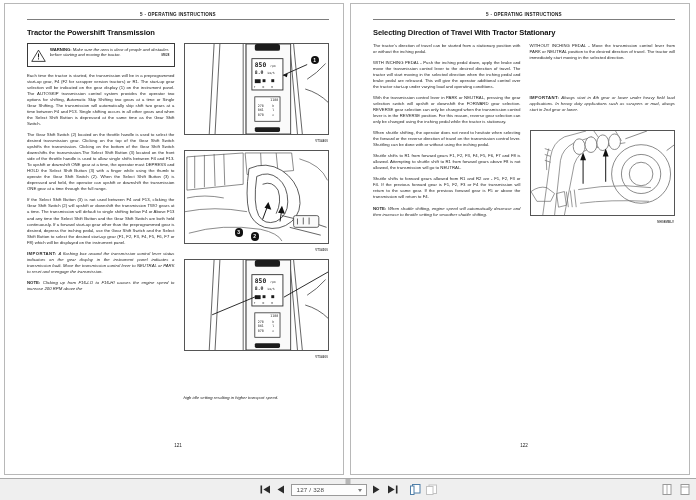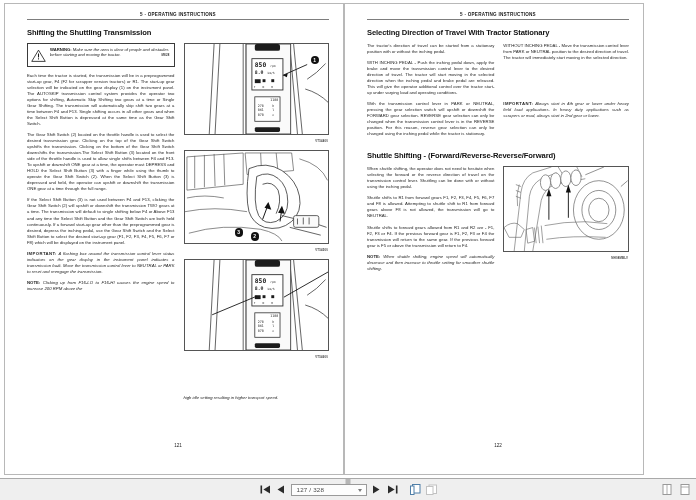--- a/index.html
+++ b/index.html
@@ -33,21 +33,21 @@
   }
 
   .page {
     position: relative;
     background: #ffffff;
     border: 1px solid #b8b8b8;
     height: 472px;
     overflow: hidden;
   }
   .page-left  { width: 340px; margin-left: 4px; margin-top: 3px; }
-  .page-right { width: 300px; margin-left: 0; margin-top: 3px; }
+  .page-right { width: 340px; margin-left: 6px; margin-top: 3px; }
 
   .page-inner {
     position: absolute;
     left: 22px; right: 14px; top: 8px; bottom: 4px;
   }
 
   
   .run-head {
     text-align: center;
     font-size: 4.6px;
@@ -241,21 +241,21 @@
 
 <div id="viewer">
 
   <div class="spread">
 
     <div class="page page-left">
       <div class="page-inner">
 
         <div class="run-head">5 - OPERATING INSTRUCTIONS</div>
 
-        <h1 class="sec">Shifting the Shuttling Transmission</h1>
+        <h1 class="sec">Tractor the Powershift Transmission</h1>
 
         <div class="cols">
 
           <div class="col">
 
             <div class="warnbox">
               <span class="warn-tri">
                 <svg viewBox="0 0 20 18">
                     <polygon points="10,1.5 19,16.5 1,16.5" fill="none" stroke="#1b1b1b" stroke-width="1.1"></polygon>
                     <rect x="9.3" y="6" width="1.4" height="5.2" fill="#1b1b1b"></rect>
@@ -442,21 +442,20 @@
           <div class="col">
             <p class="body">With the transmission control lever in PARK or NEUTRAL, pressing the gear selection switch will upshift or downshift the FORWARD gear selection. REVERSE gear selection can only be changed when the transmission control lever is in the REVERSE position. For this reason, reverse gear selection can only be changed using the inching pedal while the tractor is stationary.</p>
           </div>
           <div class="col narrow">
             <p class="body ital">
               <b class="lead">IMPORTANT:</b><span>  Always start in 4th gear or lower under heavy field load applications. In heavy duty applications such as scrapers or mud, always start in 2nd gear or lower.</span>
             </p>
           </div>
         </div>
 
-        <h1 class="sec tight">Shuttle Shifting - (Forward/Reverse-Reverse/Forward)</h1>
         <div class="cols">
           <div class="col">
             <p class="body">When shuttle shifting, the operator does not need to hesitate when selecting the forward or the reverse direction of travel on the transmission control lever. Shuttling can be done with or without using the inching pedal.</p>
             <p class="body">Shuttle shifts to R1 from forward gears F1, F2, F3, F4, F5, F6, F7 and F8 is allowed. Attempting to shuttle shift to R1 from forward gears above F8 is not allowed, the transmission will go to NEUTRAL.</p>
             <p class="body">Shuttle shifts to forward gears allowed from R1 and R2 are - F1, F2, F3 or F4. If the previous forward gear is F1, F2, F3 or F4 the transmission will return to the same gear. If the previous forward gear is F5 or above the transmission will return to F4.</p>
             <p class="body ital">
               <b>NOTE:</b><span> When shuttle shifting, engine speed will automatically decrease and then increase to throttle setting for smoother shuttle shifting.</span>
             </p>
           </div>
           <div class="col narrow">

